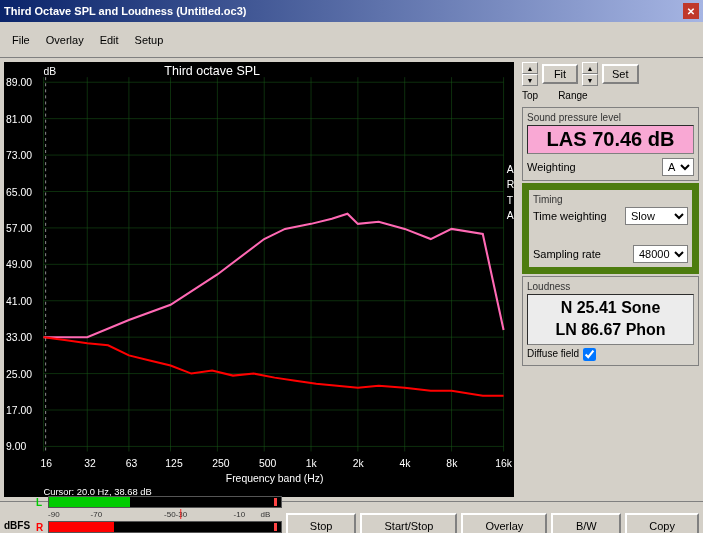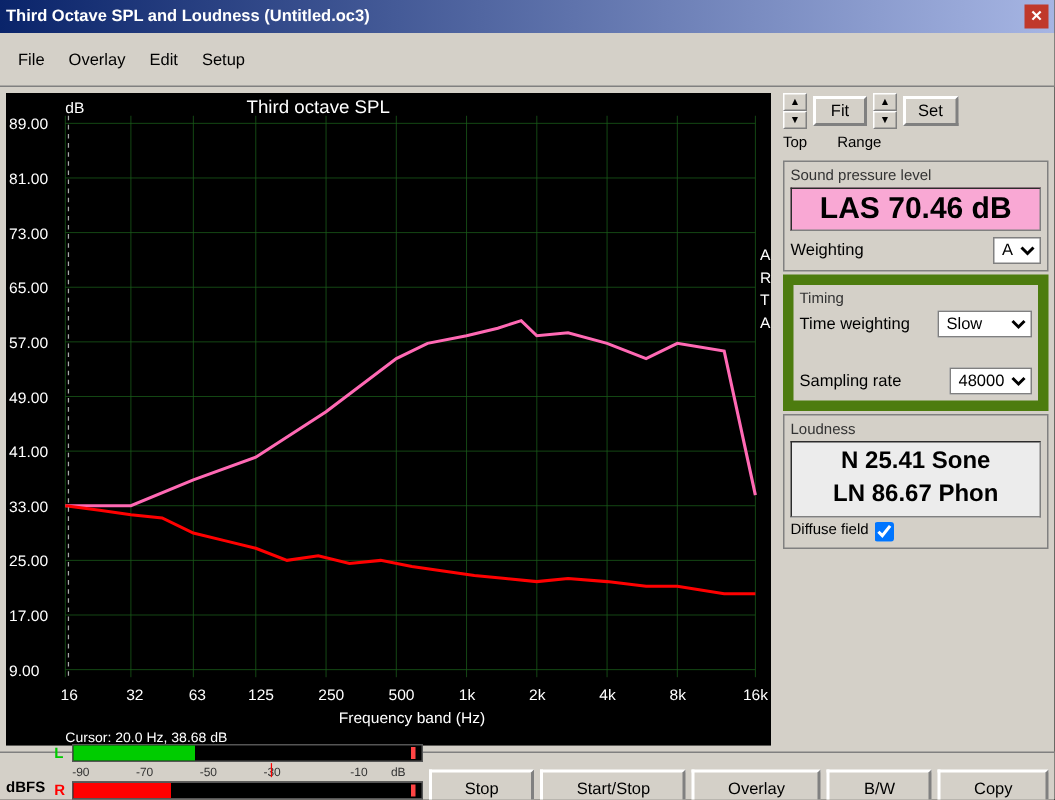--- a/index.html
+++ b/index.html
@@ -440,21 +440,21 @@
       <div class="level-row">
         <span class="channel-label channel-l">L</span>
         <div class="meter-bar">
           <div class="meter-fill-l"></div>
           <div style="position:absolute; right:4px; width:3px; height:80%; background:#ff4444; top:10%;"></div>
         </div>
       </div>
       <div style="display:flex; padding-left:12px; gap:0;">
         <span style="font-size:8px; color:#333; flex:1; text-align:left;">-90</span>
         <span style="font-size:8px; color:#333; flex:1; text-align:left;">-70</span>
-        <span style="font-size:8px; color:#333; flex:1; text-align:left;">-50</span>
+        <span style="font-size:8px; color:#333; flex:1; text-align:right;">-50</span>
         <span style="font-size:8px; color:#333; flex:1; text-align:left; position:relative;"><span style="position:absolute; left:4px; top:-2px; color:red; font-size:10px;">|</span>-30</span>
         <span style="font-size:8px; color:#333; flex:1; text-align:center;">-10</span>
         <span style="font-size:8px; color:#333; flex:0.5; text-align:left;">dB</span>
       </div>
       <div class="level-row">
         <span class="channel-label channel-r">R</span>
         <div class="meter-bar">
           <div class="meter-fill-r"></div>
           <div style="position:absolute; right:4px; width:3px; height:80%; background:#ff4444; top:10%;"></div>
         </div>

